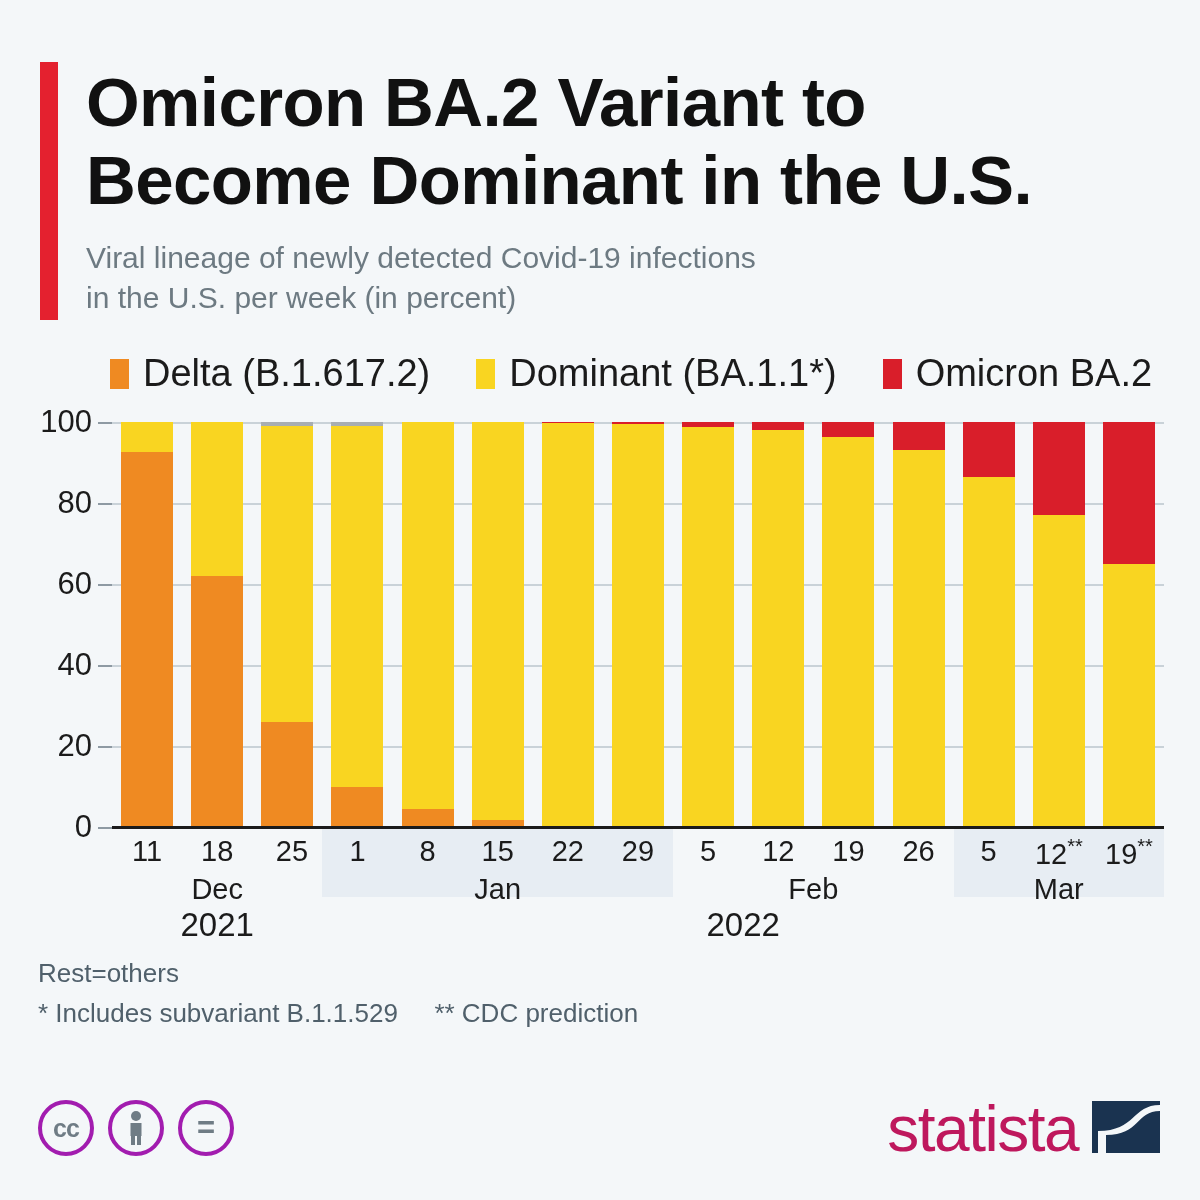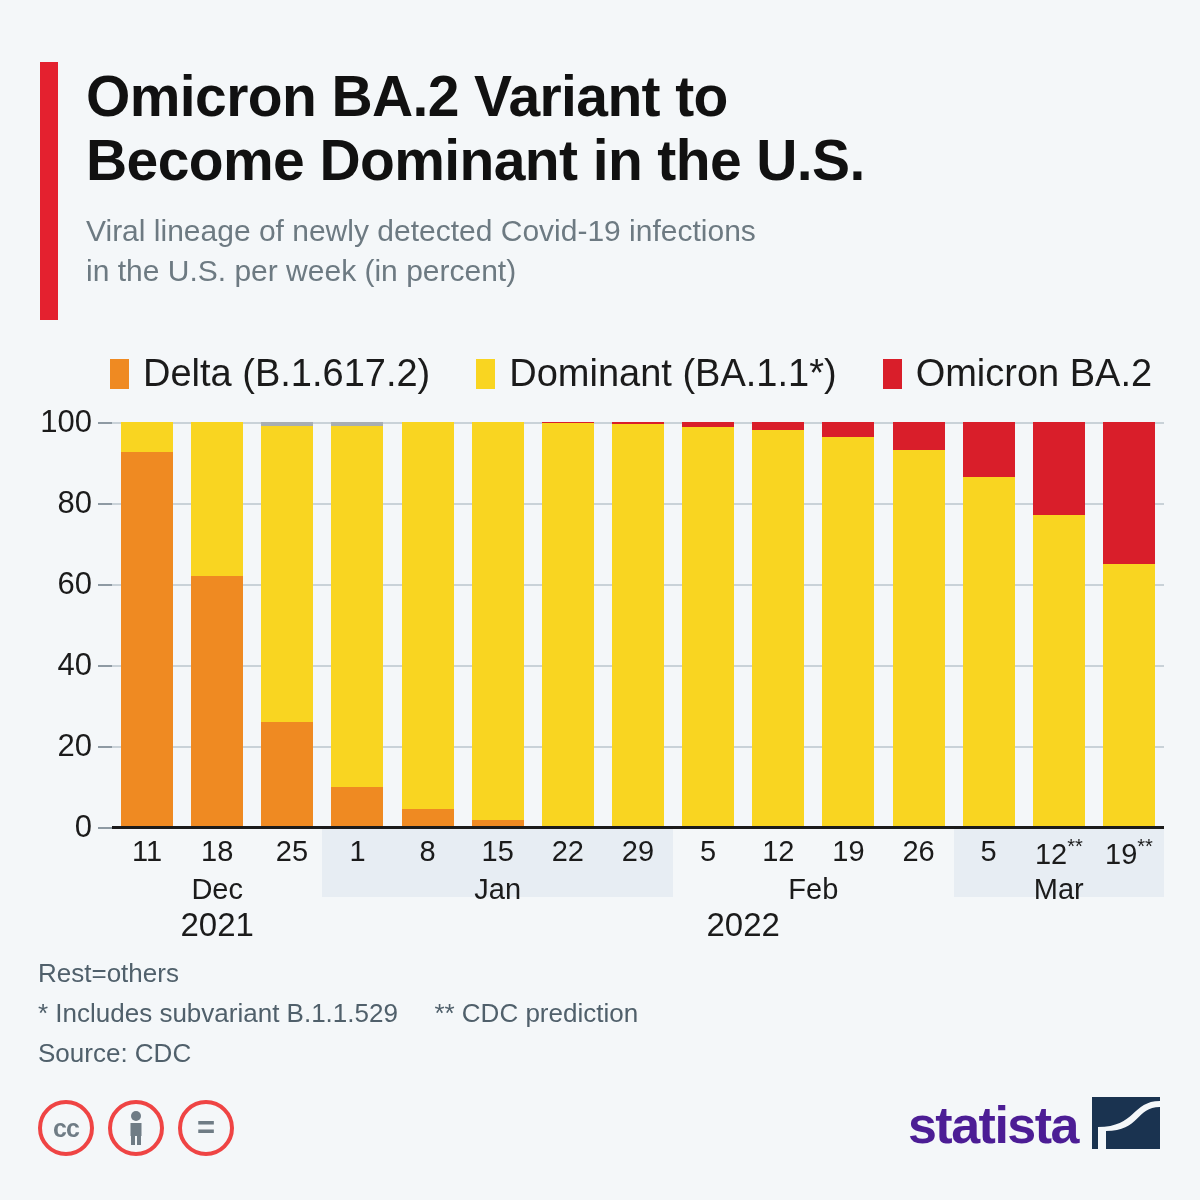--- a/index.html
+++ b/index.html
@@ -23,21 +23,21 @@
   }
   #title-bar {
     width: 18px;
     background: #e4212f;
     flex: 0 0 18px;
     margin-right: 28px;
     height: 258px;
   }
   #header-text { padding-top: 2px; }
   #page-title {
-    font-size: 57px;
+    font-size: 69px;
     font-weight: bold;
     line-height: 1.13;
     color: #111111;
     letter-spacing: -0.6px;
     white-space: pre-line;
   }
   #page-subtitle {
     margin-top: 18px;
     font-size: 30px;
     line-height: 1.33;
@@ -177,42 +177,42 @@
   #cc-icons {
     position: absolute;
     left: 38px;
     top: 1100px;
     display: flex;
     gap: 14px;
   }
   .cc-badge {
     width: 56px;
     height: 56px;
-    border: 4px solid #ef4444;
+    border: 4px solid #a21caf;
     border-radius: 50%;
     display: flex;
     align-items: center;
     justify-content: center;
     color: #6f7c85;
     font-weight: bold;
   }
   .cc-badge.txt { font-size: 25px; letter-spacing: -1px; }
   .cc-badge.eq { font-size: 31px; }
 
   #statista-logo {
     position: absolute;
     right: 40px;
     top: 1097px;
     display: flex;
     align-items: center;
   }
   #statista-word {
-    font-size: 52px;
-    font-weight: bold;
-    color: #4c1d95;
+    font-size: 64px;
+    font-weight: normal;
+    color: #be185d;
     letter-spacing: -1.5px;
     line-height: 1;
   }
   #statista-mark { margin-left: 14px; }
 </style>
 </head>
 <body>
 
 <div id="header">
   <div id="title-bar"></div>
@@ -347,21 +347,20 @@
     <div class="month-label" style="left: 561.067px; width: 280.533px;">Feb</div>
   </div>
 
 <div id="footer">
   <div>Rest=others</div>
   <div>
     <span>* Includes subvariant B.1.1.529</span>
     <span class="note-gap"></span>
     <span>** CDC prediction</span>
   </div>
-  <div>Source: CDC</div>
 </div>
 
 <div id="cc-icons">
   <div class="cc-badge txt">cc</div>
   <div class="cc-badge">
     <svg width="26" height="34" viewBox="0 0 26 34" aria-hidden="true">
       <circle cx="13" cy="5" r="5" fill="#6f7c85"></circle>
       <rect x="7.5" y="12" width="11" height="13" fill="#6f7c85"></rect>
       <rect x="8" y="24" width="4" height="10" fill="#6f7c85"></rect>
       <rect x="14" y="24" width="4" height="10" fill="#6f7c85"></rect>

